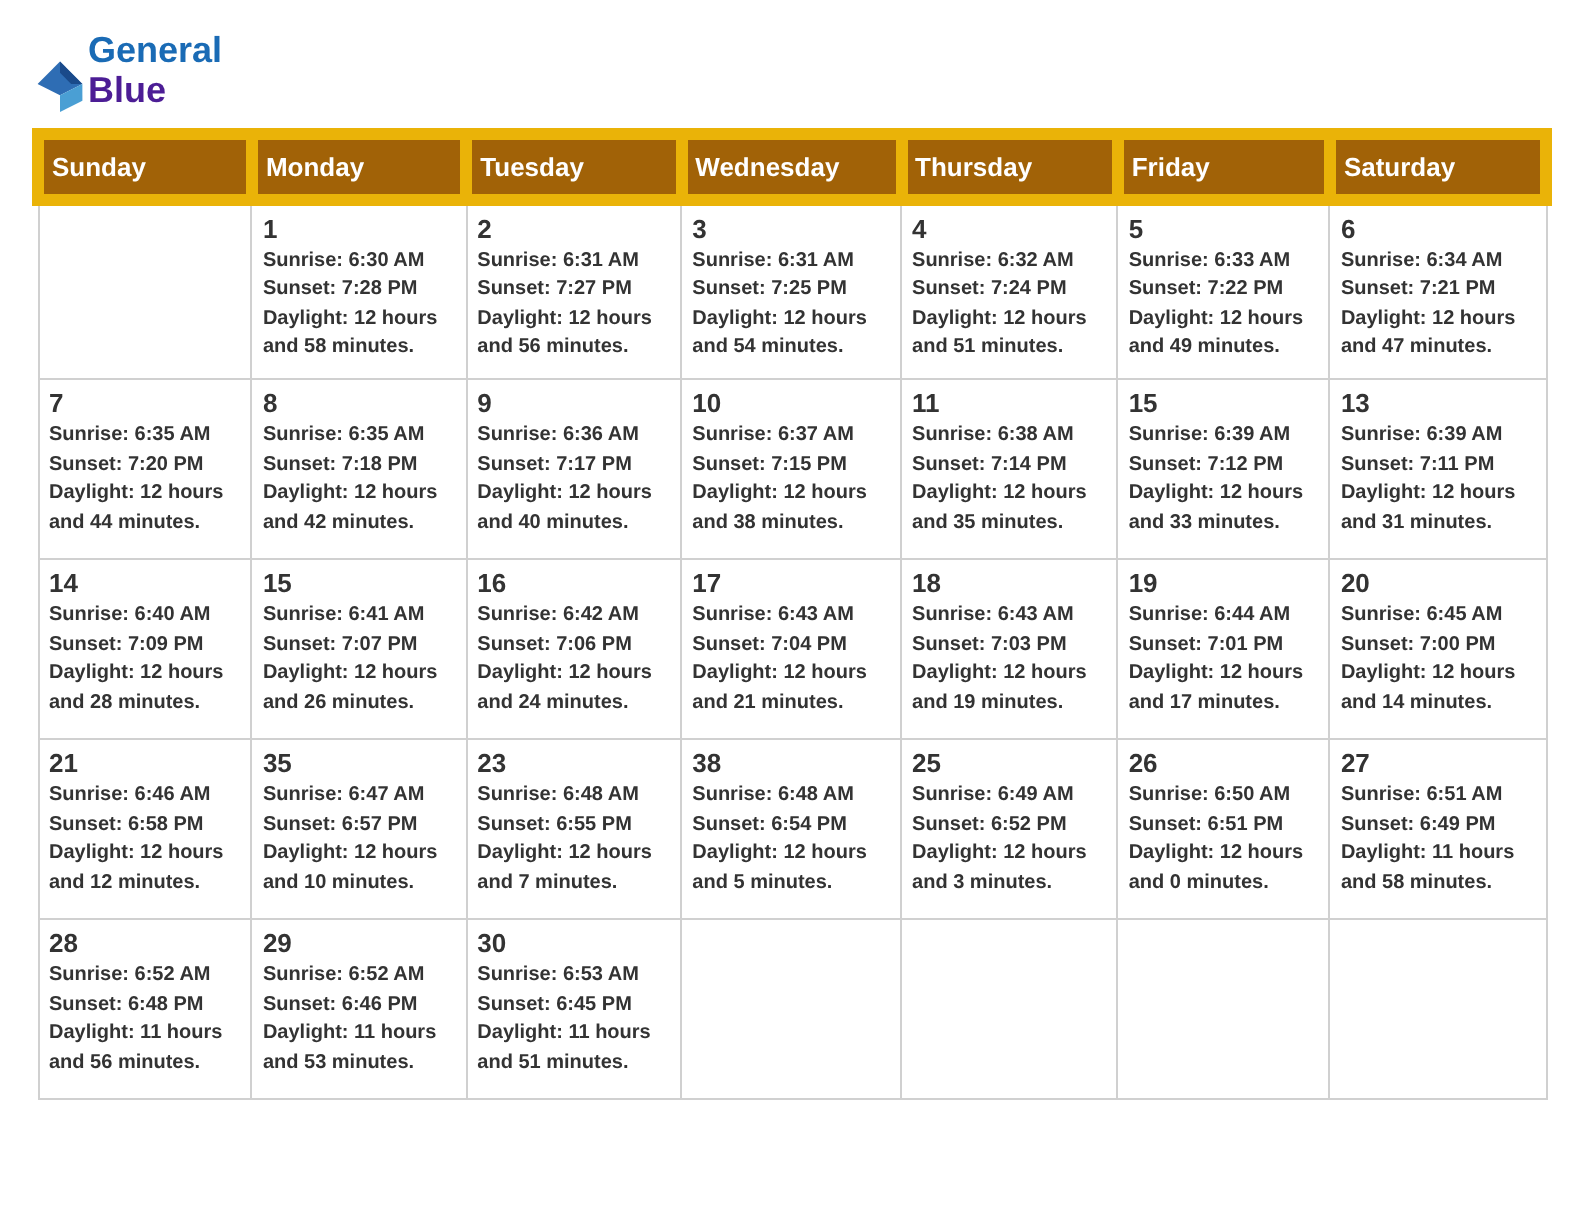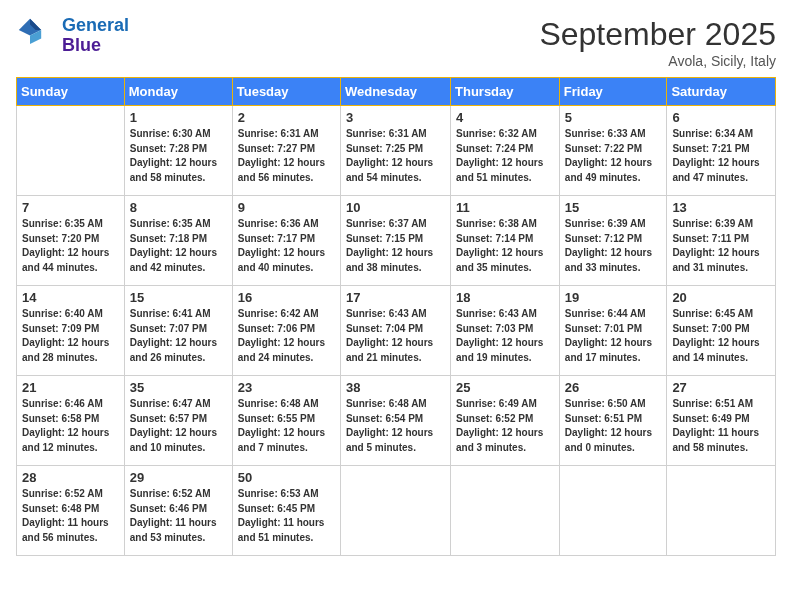--- a/index.html
+++ b/index.html
@@ -11,22 +11,22 @@
       padding: 16px;
     }
     .header {
       display: flex;
       justify-content: space-between;
       align-items: flex-start;
       margin-bottom: 8px;
     }
     .logo {
       display: flex;
-      align-items: flex-start;
-      gap: 18px;
+      align-items: flex-end;
+      gap: 0;
     }
     .logo-text {
       font-size: 18px;
       font-weight: bold;
       color: #333;
       line-height: 1.1;
     }
     .logo-text span {
       color: #1a6bb5;
     }
@@ -45,27 +45,27 @@
     .location {
       font-size: 14px;
       color: #555;
     }
     .calendar {
       width: 100%;
       border-collapse: collapse;
       font-size: 10.5px;
     }
     .calendar thead th {
-      background-color: #3b82f6;
+      background-color: #a16207;
       color: #fff;
       padding: 6px 4px;
       text-align: left;
       font-size: 13px;
       font-weight: bold;
-      border: 1px solid #eab308;
+      border: 6px solid #eab308;
     }
     .calendar tbody td {
       border: 1px solid #d0d0d0;
       vertical-align: top;
       padding: 4px 5px;
       width: 113px;
       min-height: 80px;
       height: 90px;
     }
     .day-num {
@@ -96,24 +96,20 @@
     <svg class="logo-icon" viewBox="0 0 40 40">
       <polygon points="20,4 36,20 20,28 4,20" fill="#2e6db4"></polygon>
       <polygon points="20,4 36,20 28,20 20,12" fill="#1a4a8a"></polygon>
       <polygon points="20,28 36,20 36,32 20,40" fill="#4a9fd4"></polygon>
     </svg>
     <div class="logo-text">
       <div><span>General</span></div>
       <div><span style="color:#4c1d95">Blue</span></div>
     </div>
   </div>
-  <div class="title-block">
-    <div class="month-title">September 2025</div>
-    <div class="location">Avola, Sicily, Italy</div>
-  </div>
 </div>
 
 <table class="calendar">
   <thead>
     <tr id="header-row">
         <th>Sunday</th>
         <th>Monday</th>
         <th>Tuesday</th>
         <th>Wednesday</th>
         <th>Thursday</th>
@@ -242,21 +238,21 @@
       <tr class="week-row">
         <td>
           <span class="day-num">28</span>
           <div class="day-info">Sunrise: 6:52 AM<br>Sunset: 6:48 PM<br>Daylight: 11 hours<br>and 56 minutes.</div>
         </td>
         <td>
           <span class="day-num">29</span>
           <div class="day-info">Sunrise: 6:52 AM<br>Sunset: 6:46 PM<br>Daylight: 11 hours<br>and 53 minutes.</div>
         </td>
         <td>
-          <span class="day-num">50</span>
+          <span class="day-num">30</span>
           <div class="day-info">Sunrise: 6:53 AM<br>Sunset: 6:45 PM<br>Daylight: 11 hours<br>and 51 minutes.</div>
         </td>
         <td class="empty"></td>
         <td class="empty"></td>
         <td class="empty"></td>
         <td class="empty"></td>
       </tr>
     </tbody>
 </table>
 

